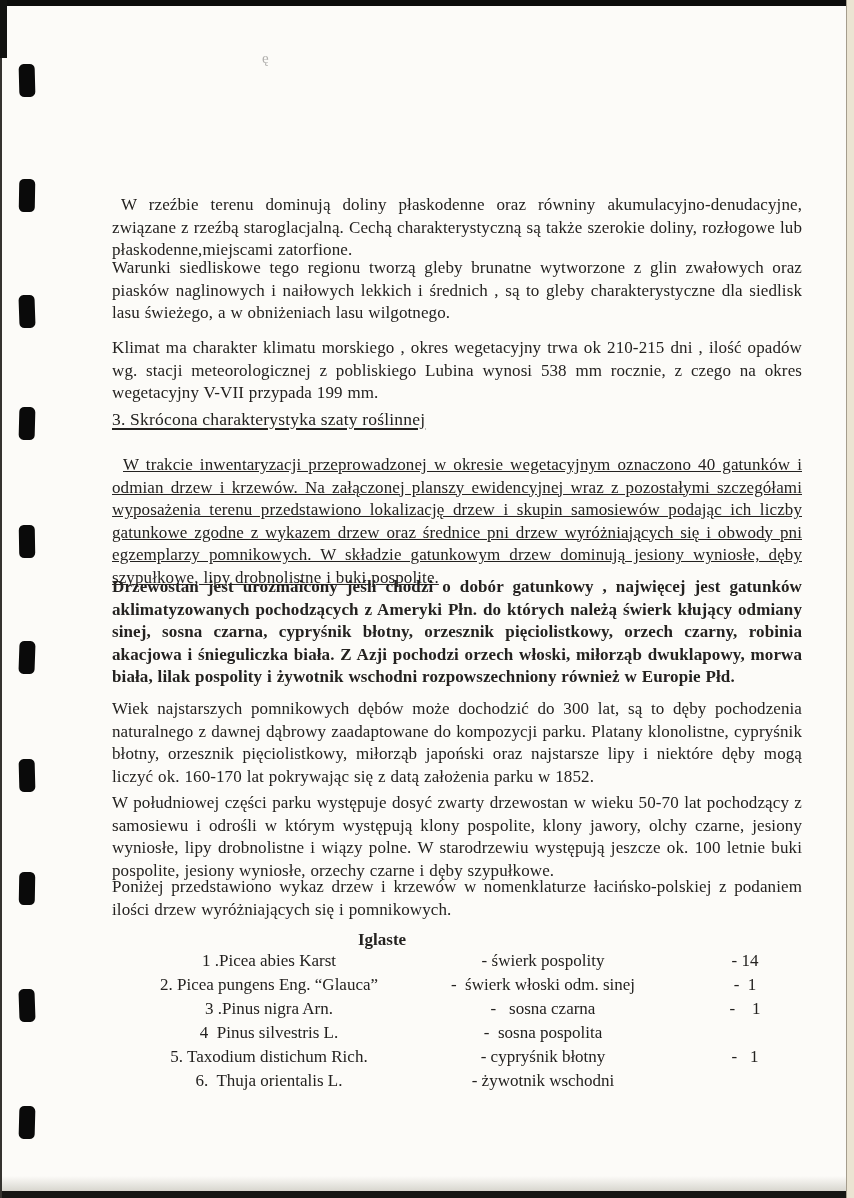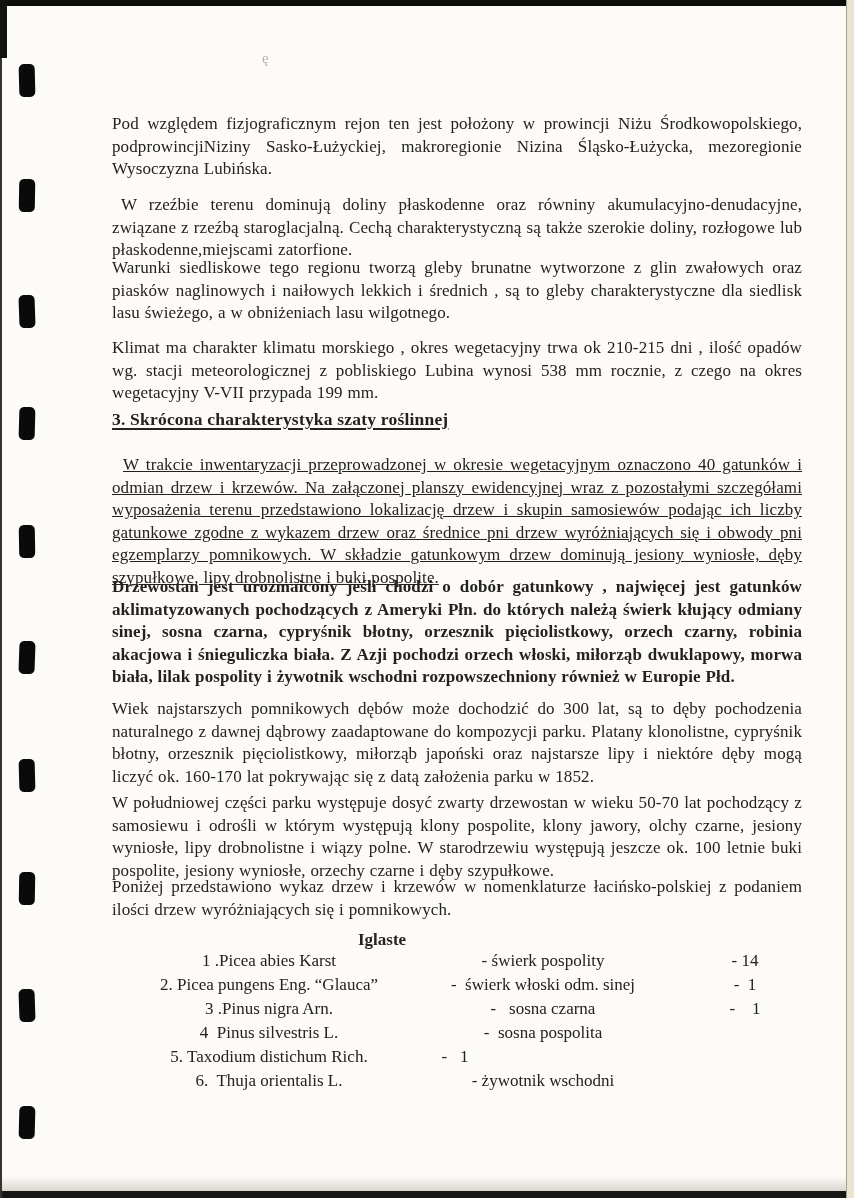--- a/index.html
+++ b/index.html
@@ -47,21 +47,21 @@
     font-size: 17px; line-height: 22.5px;
     text-align: justify; letter-spacing: 0.1px;
     word-spacing: 0.5px;
   }
   .p1 { top: 96px; }
   .p2 { top: 162px; text-indent: 9px; margin-top: 32px; }
   .p3 { top: 240px; }
   .p4 { top: 320px; }
   .heading {
     top: 394px;
-    font-size: 17.5px; font-weight: 700;
+    font-size: 17.5px; font-weight: 400;
     letter-spacing: 0.2px;
     text-decoration: underline;
     text-underline-offset: 3px;
     text-decoration-thickness: 1.5px;
   }
   .p5 { top: 437px; text-indent: 11px; text-decoration: underline; }
   .p6 { top: 559px; font-weight: bold; }
   .p7 { top: 681px; }
   .p8 { top: 775px; }
   .p9 { top: 859px; }
@@ -93,21 +93,20 @@
       <div class="binding-mark" style="left: 19px; top: 407px; transform: rotate(1.5deg);"></div>
       <div class="binding-mark" style="left: 19px; top: 525px; transform: rotate(-1deg);"></div>
       <div class="binding-mark" style="left: 19px; top: 641px; transform: rotate(2deg);"></div>
       <div class="binding-mark" style="left: 19px; top: 759px; transform: rotate(-1.5deg);"></div>
       <div class="binding-mark" style="left: 19px; top: 872px; transform: rotate(1deg);"></div>
       <div class="binding-mark" style="left: 19px; top: 989px; transform: rotate(-2deg);"></div>
       <div class="binding-mark" style="left: 19px; top: 1106px; transform: rotate(1.5deg);"></div>
     </div>
   <span class="smudge">ę</span>
 
-  <p class="para p1">Pod względem fizjograficznym  rejon ten jest położony w prowincji Niżu Środkowopolskiego, podprowincjiNiziny Sasko-Łużyckiej, makroregionie Nizina Śląsko-Łużycka, mezoregionie Wysoczyzna Lubińska.</p>
   <p class="para p2">W rzeźbie terenu dominują doliny płaskodenne oraz równiny akumulacyjno-denudacyjne, związane z rzeźbą staroglacjalną.  Cechą charakterystyczną są także szerokie doliny, rozłogowe lub płaskodenne,miejscami zatorfione.</p>
   <p class="para p3">Warunki siedliskowe tego regionu tworzą gleby brunatne wytworzone z glin zwałowych oraz piasków naglinowych i naiłowych lekkich i średnich , są to gleby charakterystyczne dla siedlisk lasu świeżego, a w obniżeniach lasu wilgotnego.</p>
   <p class="para p4">Klimat ma charakter klimatu morskiego , okres wegetacyjny trwa ok 210-215 dni , ilość opadów wg.  stacji meteorologicznej  z pobliskiego Lubina wynosi 538 mm rocznie, z czego na okres wegetacyjny V-VII przypada 199 mm.</p>
 
   <h2 class="heading">3. Skrócona charakterystyka szaty roślinnej</h2>
 
   <p class="para p5">W trakcie inwentaryzacji przeprowadzonej w okresie wegetacyjnym oznaczono 40 gatunków i odmian drzew i krzewów. Na załączonej planszy ewidencyjnej wraz z pozostałymi szczegółami wyposażenia terenu przedstawiono lokalizację drzew i skupin samosiewów podając ich liczby gatunkowe zgodne z wykazem  drzew oraz średnice pni drzew wyróżniających się  i obwody pni egzemplarzy pomnikowych. W składzie gatunkowym drzew dominują jesiony wyniosłe, dęby szypułkowe, lipy drobnolistne i  buki pospolite.</p>
   <p class="para p6">Drzewostan jest urozmaicony jeśli chodzi o dobór gatunkowy , najwięcej jest gatunków aklimatyzowanych pochodzących z Ameryki Płn. do których należą świerk kłujący odmiany sinej, sosna czarna, cypryśnik błotny, orzesznik pięciolistkowy, orzech czarny, robinia akacjowa i śnieguliczka biała.  Z Azji pochodzi orzech włoski, miłorząb dwuklapowy, morwa biała, lilak pospolity i żywotnik wschodni rozpowszechniony również w Europie Płd.</p>
   <p class="para p7">Wiek najstarszych pomnikowych dębów może dochodzić do 300 lat, są to dęby pochodzenia naturalnego z dawnej dąbrowy zaadaptowane do kompozycji parku.   Platany klonolistne, cypryśnik błotny, orzesznik pięciolistkowy, miłorząb japoński oraz najstarsze lipy i niektóre dęby mogą liczyć ok. 160-170 lat pokrywając się z datą założenia parku w 1852.</p>
   <p class="para p8">W południowej części parku występuje dosyć zwarty drzewostan w wieku  50-70 lat  pochodzący z samosiewu i odrośli w którym występują klony pospolite, klony jawory, olchy czarne, jesiony wyniosłe, lipy drobnolistne i wiązy polne. W starodrzewiu występują jeszcze ok. 100 letnie buki pospolite, jesiony wyniosłe, orzechy czarne i dęby szypułkowe.</p>
@@ -131,20 +130,21 @@
       <span class="cell-polish">-   sosna czarna</span>
       <span class="cell-count">-    1</span>
     </div>
     <div class="list-row">
       <span class="cell-latin">4  Pinus silvestris L.</span>
       <span class="cell-polish">-  sosna pospolita</span>
       <span class="cell-count"></span>
     </div>
     <div class="list-row">
       <span class="cell-latin">5. Taxodium distichum Rich.</span>
+      <span class="cell-polish">- cypryśnik błotny</span>
       <span class="cell-count">-   1</span>
     </div>
     <div class="list-row">
       <span class="cell-latin">6.  Thuja orientalis L.</span>
       <span class="cell-polish">- żywotnik wschodni</span>
       <span class="cell-count"></span>
     </div>
   </div>
 
 </div>

